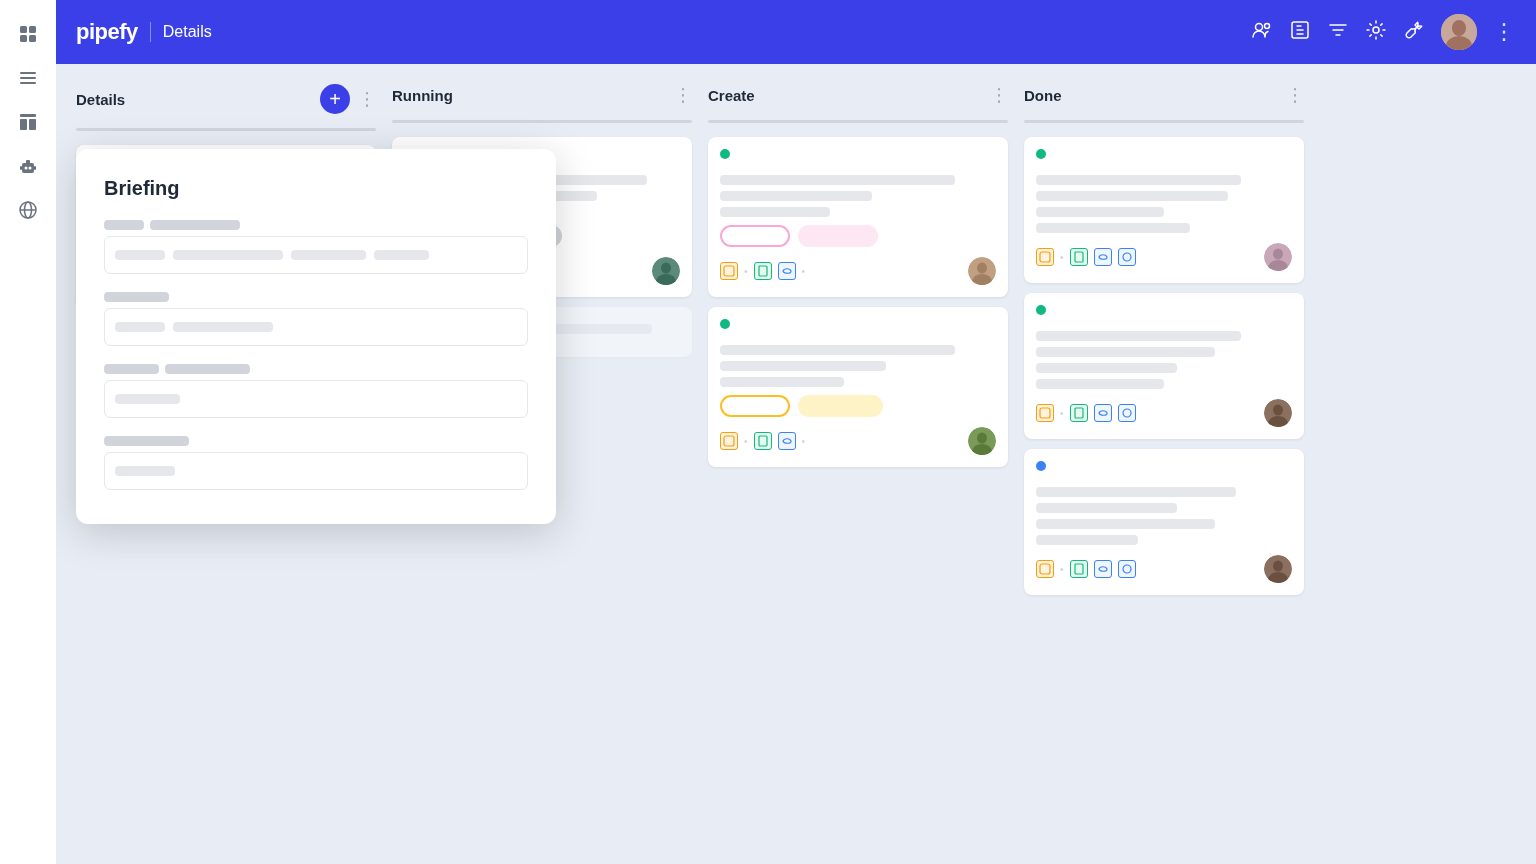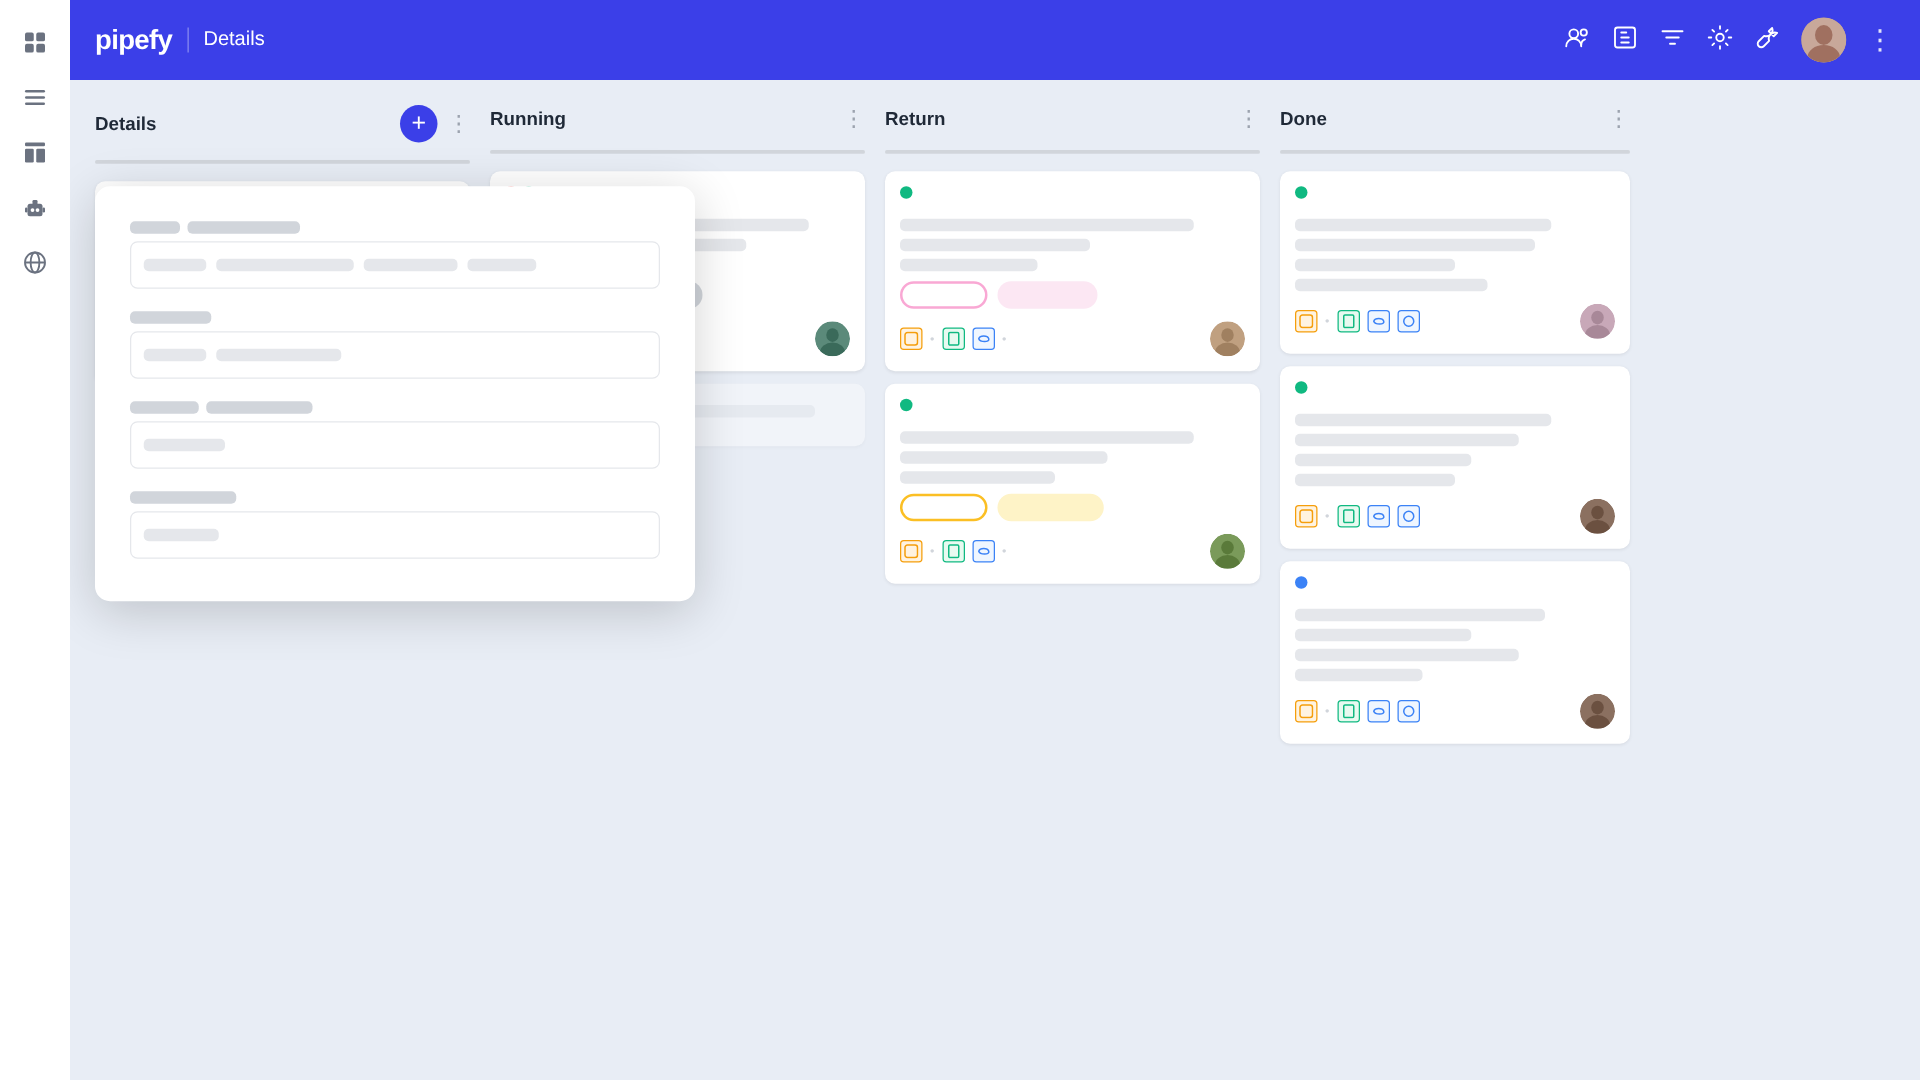--- a/index.html
+++ b/index.html
@@ -471,21 +471,21 @@
         </div>
       </div>
 
       <div class="card" style="opacity:0.4;height:50px;display:flex;align-items:center;justify-content:center;">
         <div class="skeleton-line" style="width:80%;height:10px;"></div>
       </div>
     </div>
 
     <div class="column">
       <div class="column-header">
-        <span class="column-title">Return</span>
+        <span class="column-title">Create</span>
         <span class="column-menu" style="margin-left:auto;">⋮</span>
       </div>
       <div class="column-underline"></div>
 
       <div class="card">
         <div class="card-dots">
           <span class="card-dot" style="background:#10b981;"></span>
         </div>
         <div class="skeleton-line" style="width:85%;"></div>
         <div class="skeleton-line" style="width:55%;"></div>
@@ -695,20 +695,21 @@
               <ellipse cx="14" cy="11" rx="5" ry="5.5" fill="#6b5040"></ellipse>
               <ellipse cx="14" cy="25" rx="10" ry="8" fill="#6b5040"></ellipse>
             </svg>
           </div>
         </div>
       </div>
     </div>
 
     <div class="briefing-panel">
       <div class="briefing-body">
+        <div class="briefing-title">Briefing</div>
 
         <div class="field-group">
           <div class="field-label">
             <div class="field-label-skel" style="width:40px;"></div>
             <div class="field-label-skel" style="width:90px;"></div>
           </div>
           <div style="width:100%;height:38px;border:1.5px solid #e5e7eb;border-radius:6px;padding:0 10px;display:flex;align-items:center;gap:8px;background:white;">
             <div style="height:10px;width:50px;background:#e5e7eb;border-radius:4px;"></div>
             <div style="height:10px;width:110px;background:#e5e7eb;border-radius:4px;"></div>
             <div style="height:10px;width:75px;background:#e5e7eb;border-radius:4px;"></div>

